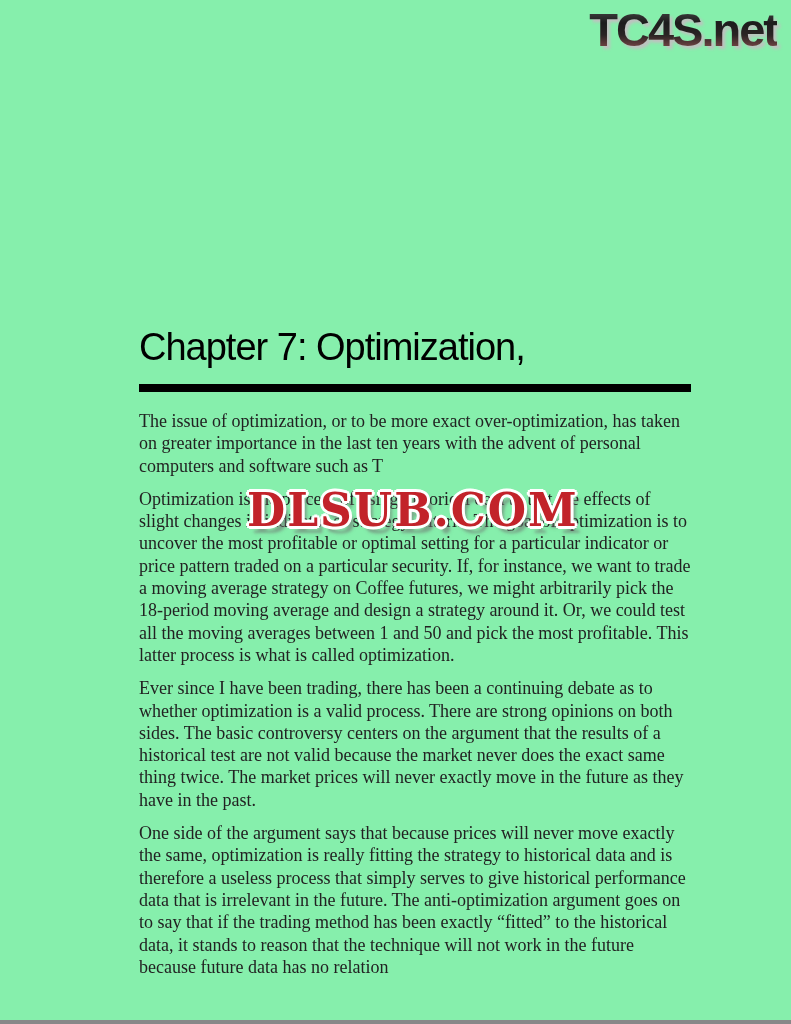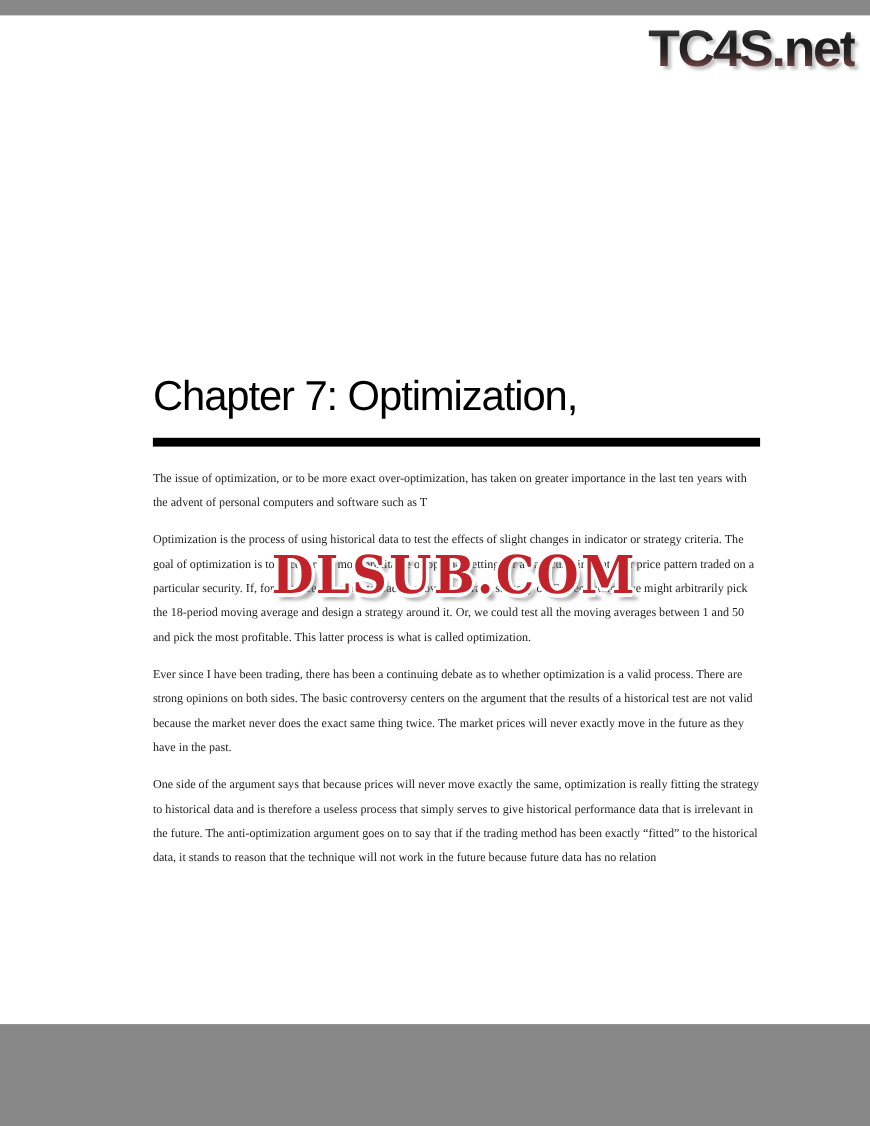--- a/index.html
+++ b/index.html
@@ -1,20 +1,20 @@
 <!DOCTYPE html>
 <html><head>
 <meta charset="utf-8">
 <style>
   html,body{margin:0;padding:0;background:#888;}
   .page{
     position:relative;
-    width:791px;height:917px;
-    background:#ffffff;
-    margin:14px auto;
+    width:791px;height:1020px;
+    background:#86efac;
+    margin:0 auto;
     overflow:hidden;
     font-family:"Liberation Serif", serif;
   }
 
   
   .top-logo{
     position:absolute;
     top:2px;right:14px;
     font-family:"Liberation Sans", sans-serif;
     font-weight:bold;
@@ -43,21 +43,21 @@
     margin:0;
   }
   .title-rule{
     height:8px;
     background:#000;
     margin-top:12px;
     margin-bottom:18px;
   }
   .body-text p{
     font-family:"Liberation Serif", serif;
-    font-size:11px;
+    font-size:18px;
     line-height:22.3px;
     color:#222;
     margin:0 0 11px 0;
     text-align:left;
   }
 
   
   .watermark{
     position:absolute;
     left:247px;top:484px;

